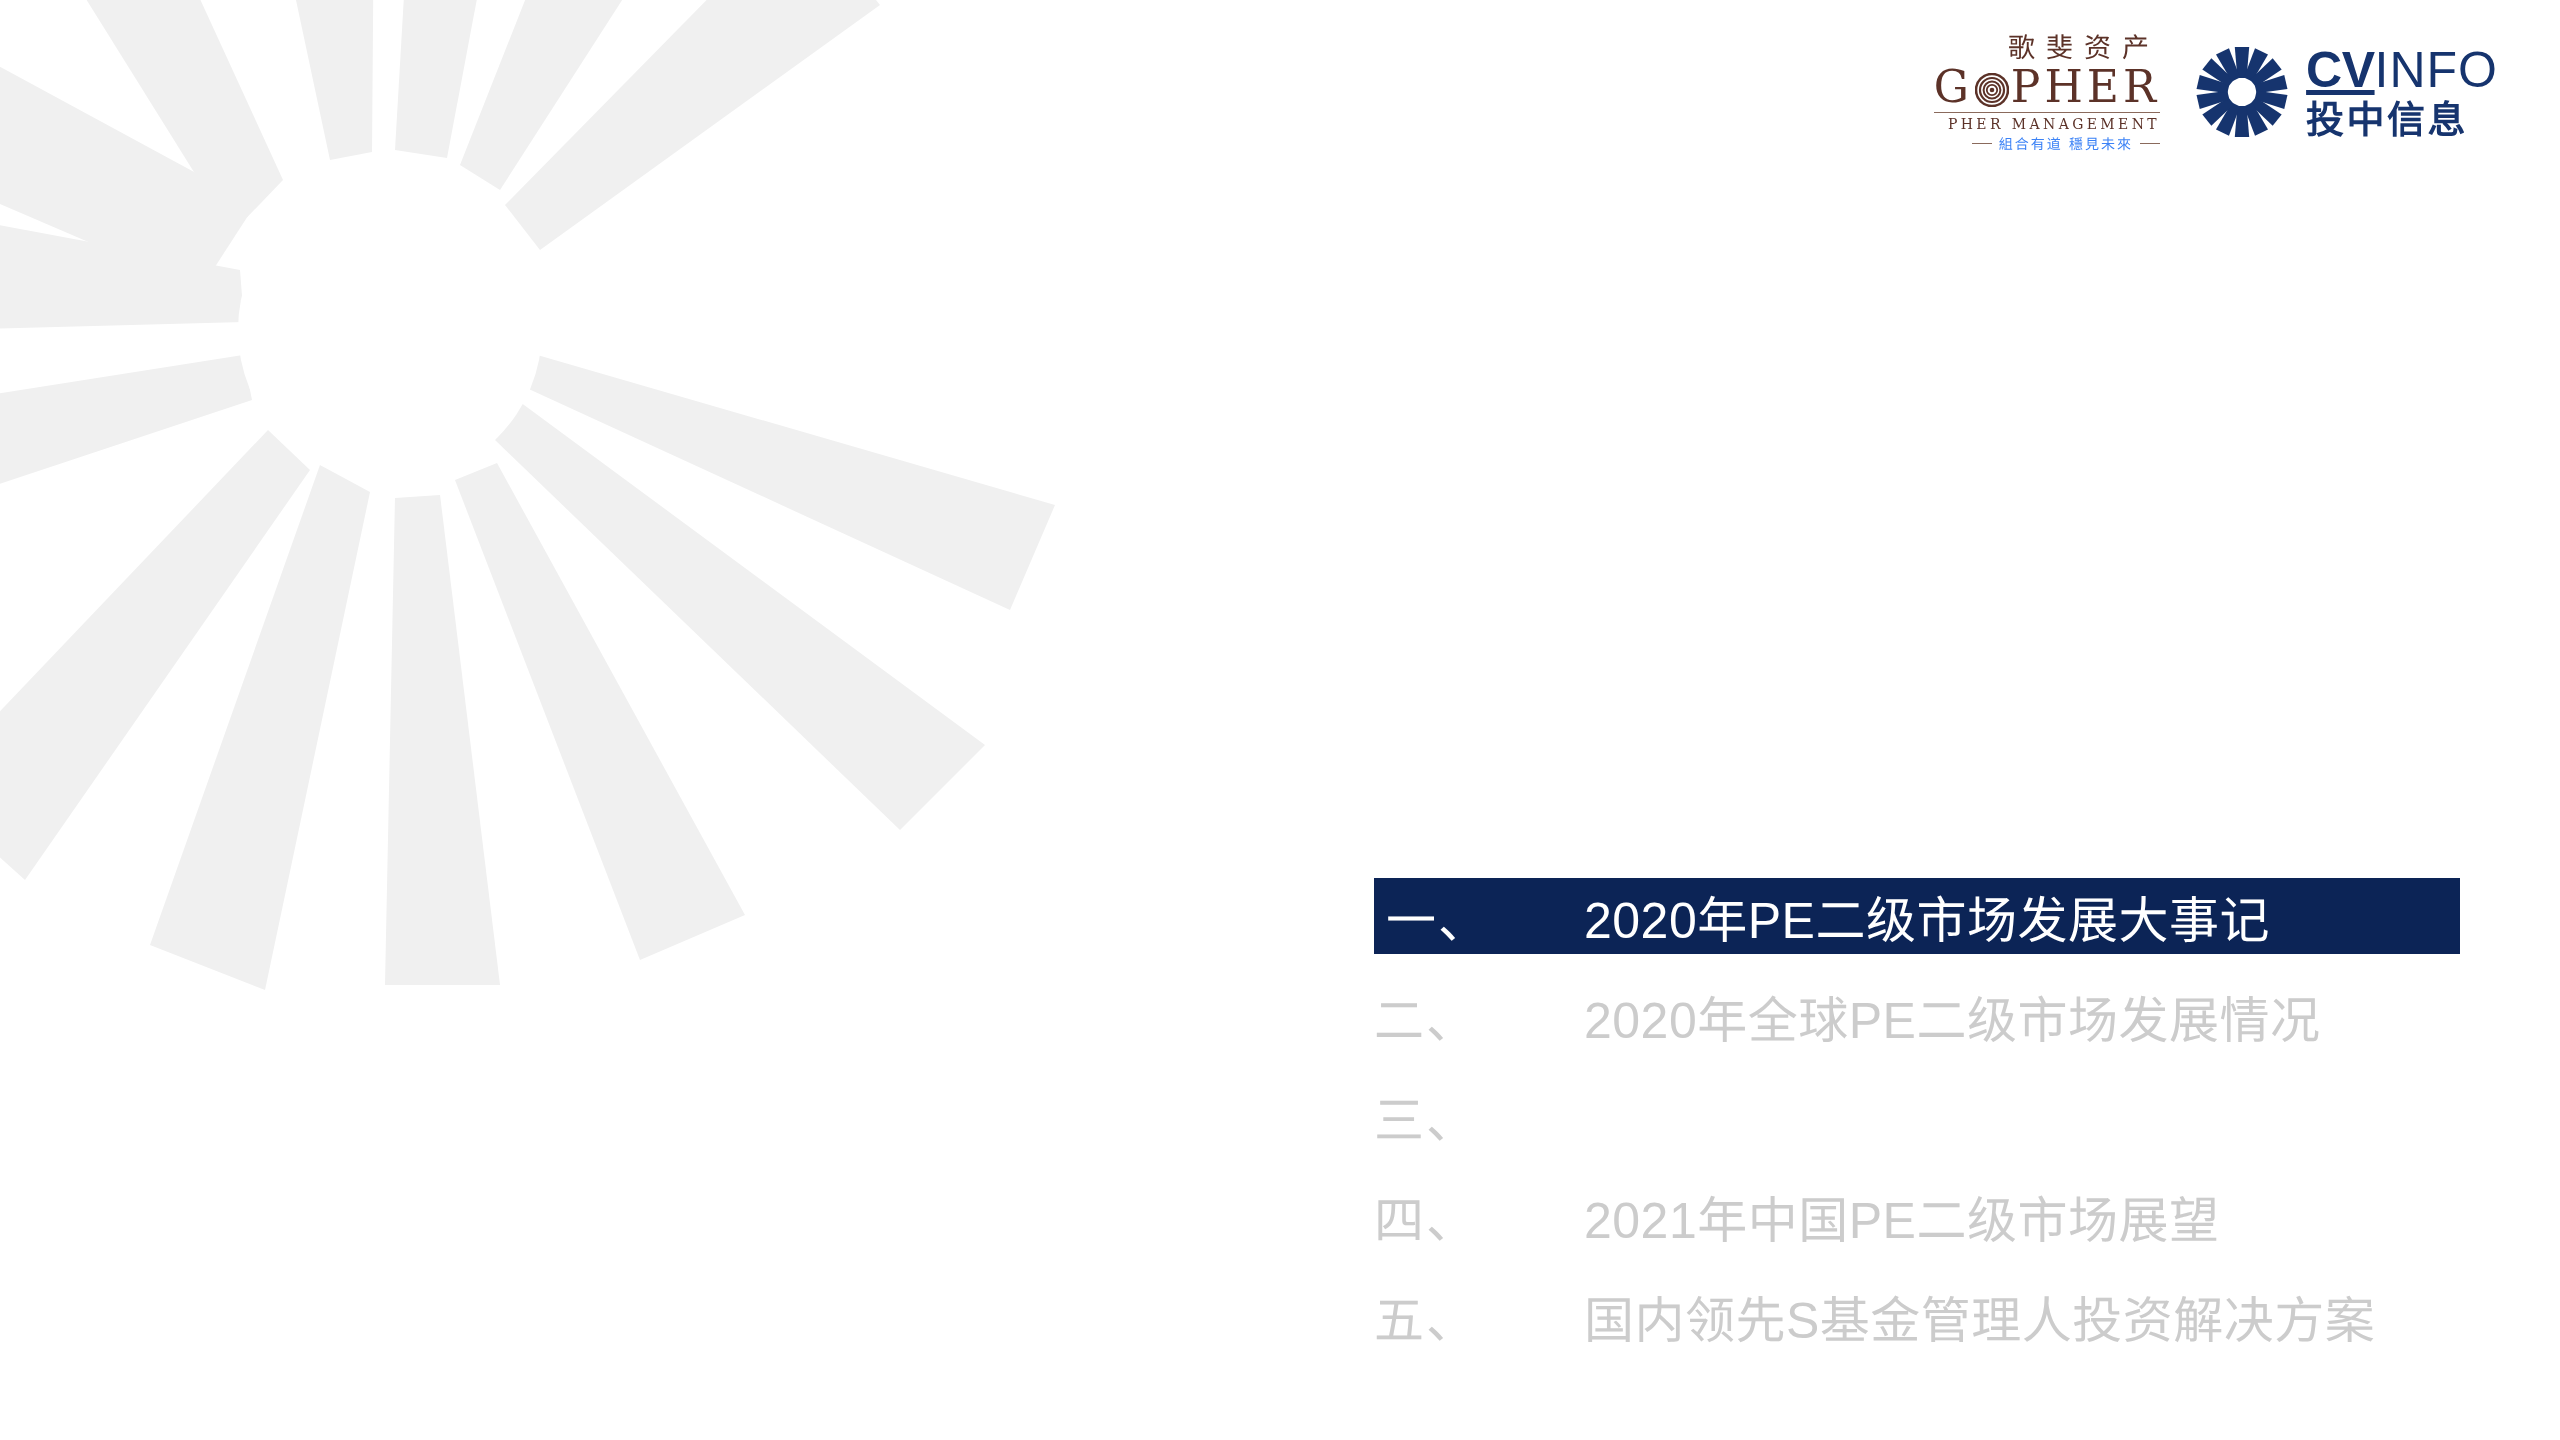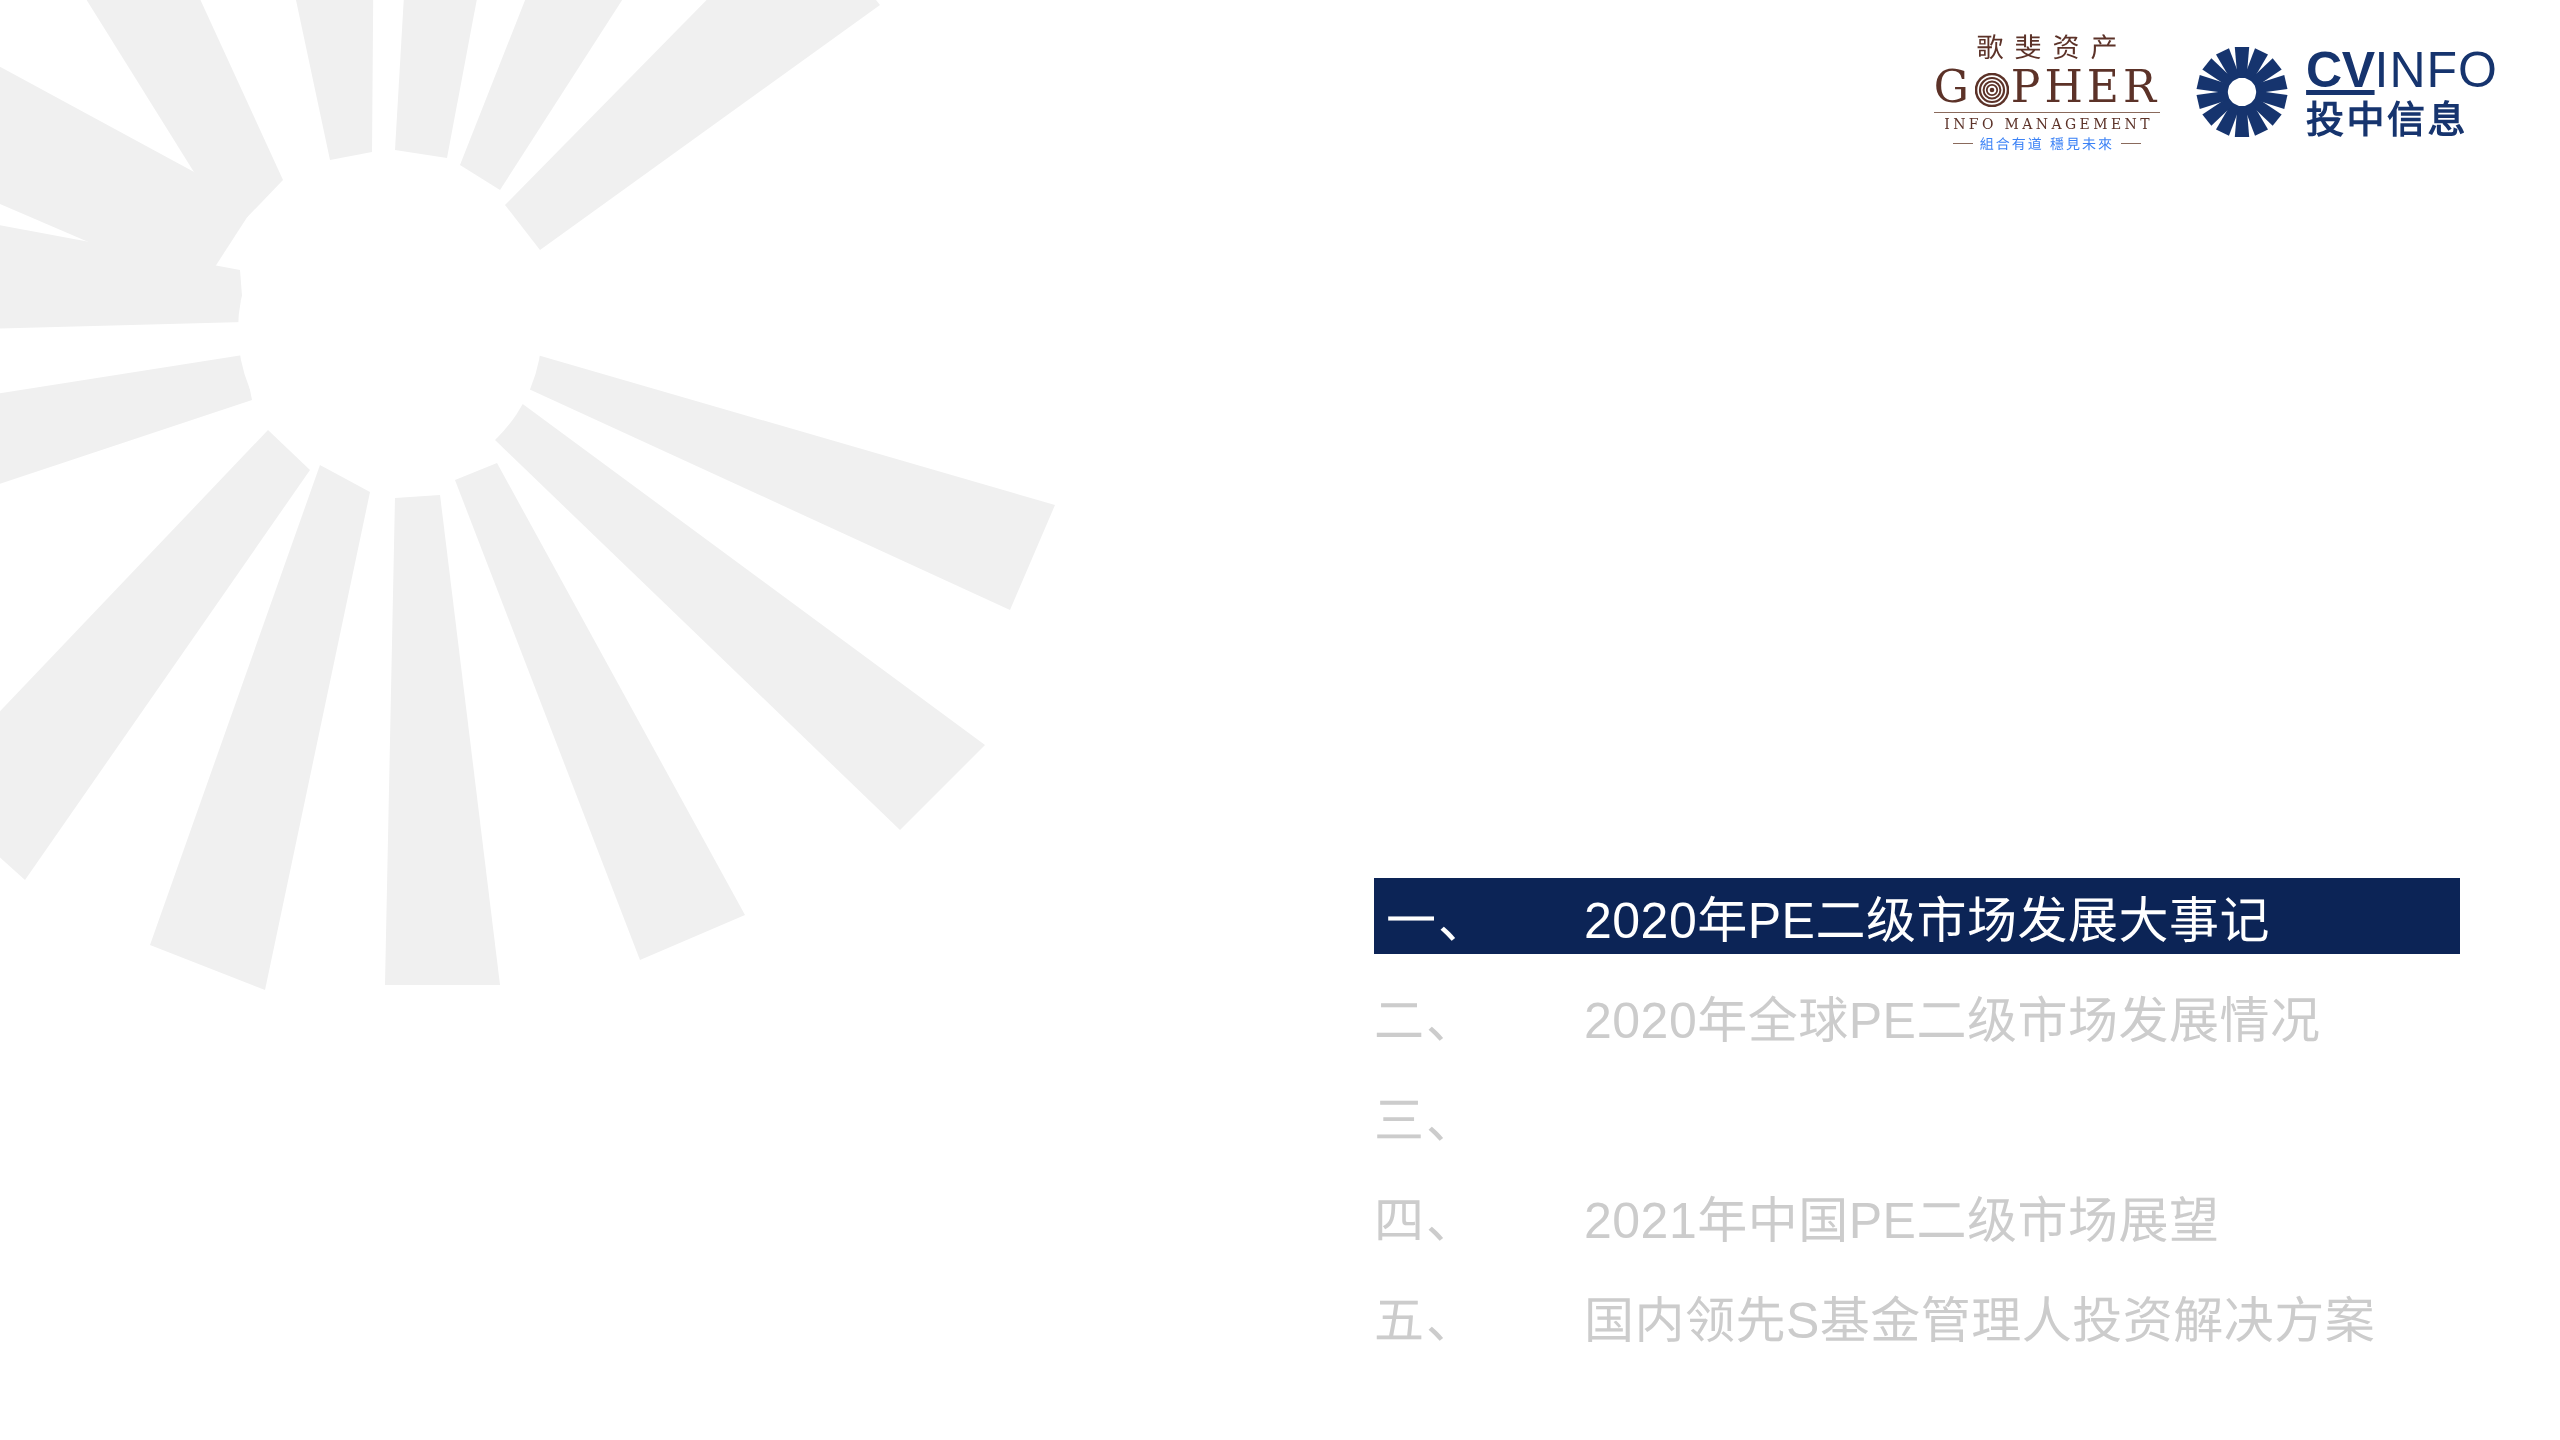--- a/index.html
+++ b/index.html
@@ -28,21 +28,21 @@
     position:absolute;
     right:62px;top:34px;
     display:flex;
     align-items:center;
     gap:34px;
     z-index:5;
   }
 
   
   .gopher{
-    display:flex;flex-direction:column;align-items:center;
+    display:flex;flex-direction:column;align-items:flex-end;
     color:#5C3228;
     line-height:1;
   }
   .gopher-cn{
     font-family:"DejaVu Serif","Liberation Serif",serif;
     font-size:27px;
     letter-spacing:11px;
     text-indent:11px;
     color:#5C3228;
     white-space:nowrap;
@@ -200,21 +200,21 @@
               <circle cx="17" cy="17" r="16" fill="none" stroke="#5C3228" stroke-width="2.6"></circle>
               <circle cx="17" cy="17" r="12" fill="none" stroke="#5C3228" stroke-width="2.2"></circle>
               <circle cx="17" cy="17" r="8.4" fill="none" stroke="#5C3228" stroke-width="2"></circle>
               <circle cx="17" cy="17" r="5.2" fill="none" stroke="#5C3228" stroke-width="1.8"></circle>
               <circle cx="17" cy="17" r="2.3" fill="#5C3228"></circle>
             </svg>
           </span>
           <span>PHER</span>
       </div>
       <div class="gopher-rule"></div>
-      <div class="gopher-sub">INFO  MANAGEMENT</div>
+      <div class="gopher-sub">PHER  MANAGEMENT</div>
       <div class="gopher-tag">
         <span class="dash"></span>
         <span>組合有道 穩見未來</span>
         <span class="dash"></span>
       </div>
     </div>
 
     <div class="cvinfo">
       <div class="cv-mark">
         <svg viewBox="0 0 96 96" xmlns="http://www.w3.org/2000/svg" aria-hidden="true">

